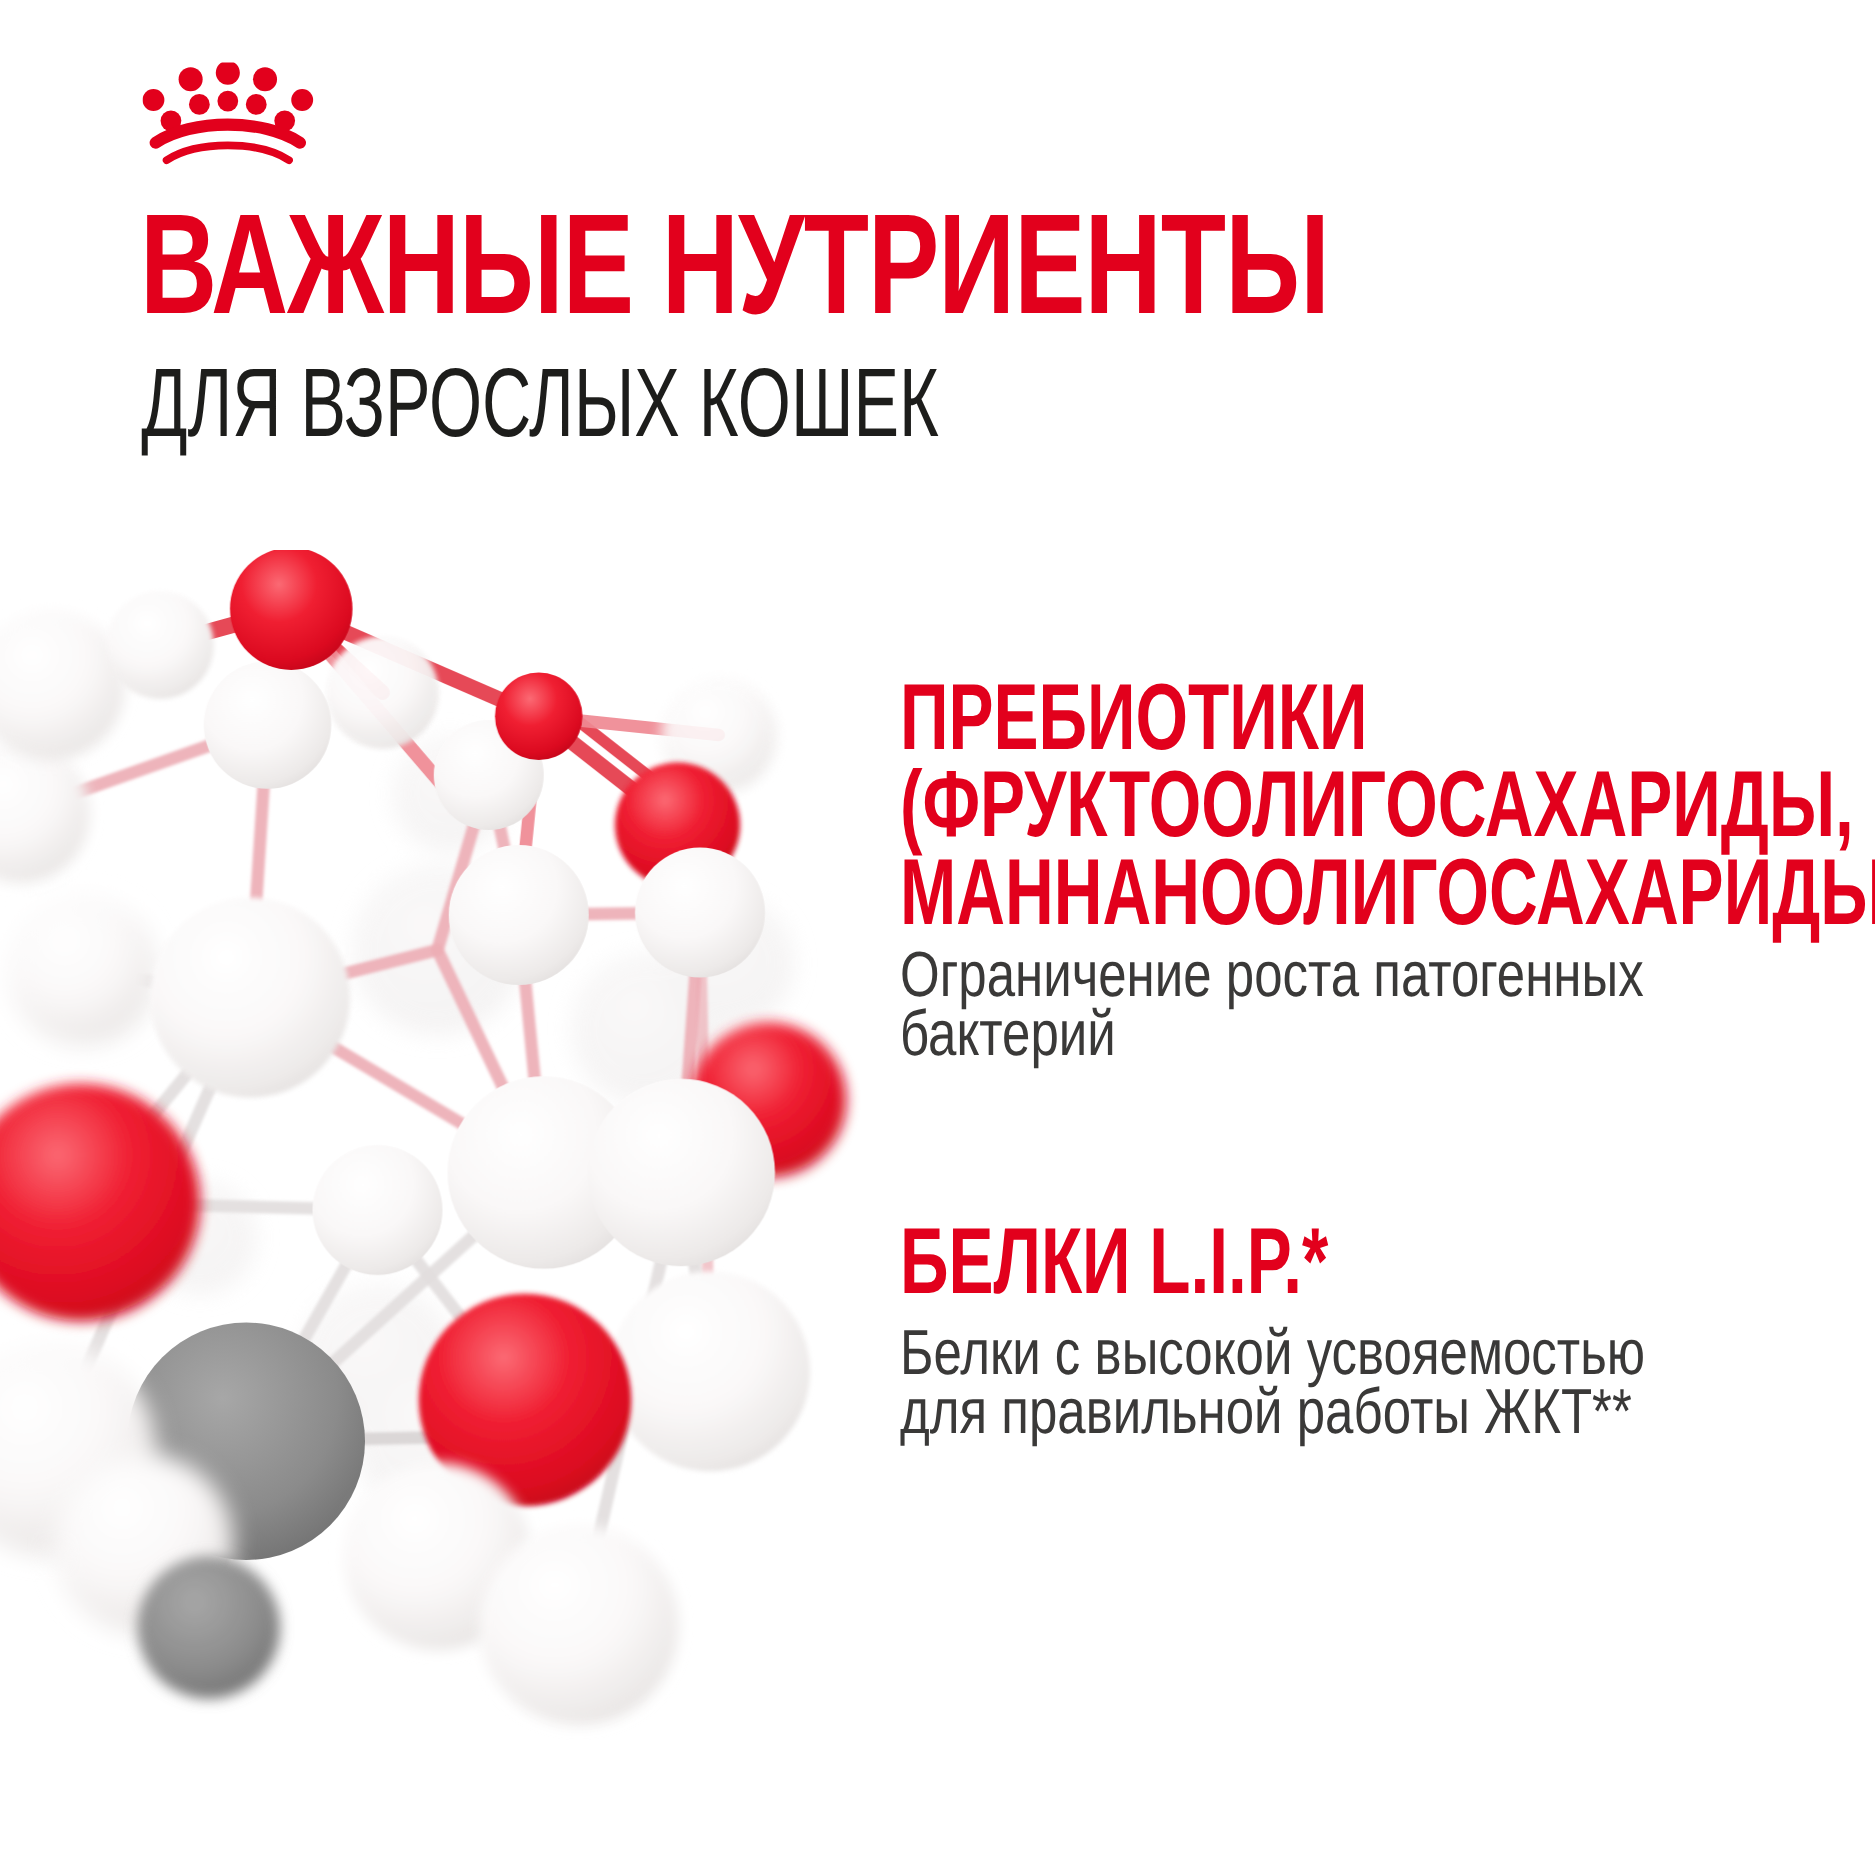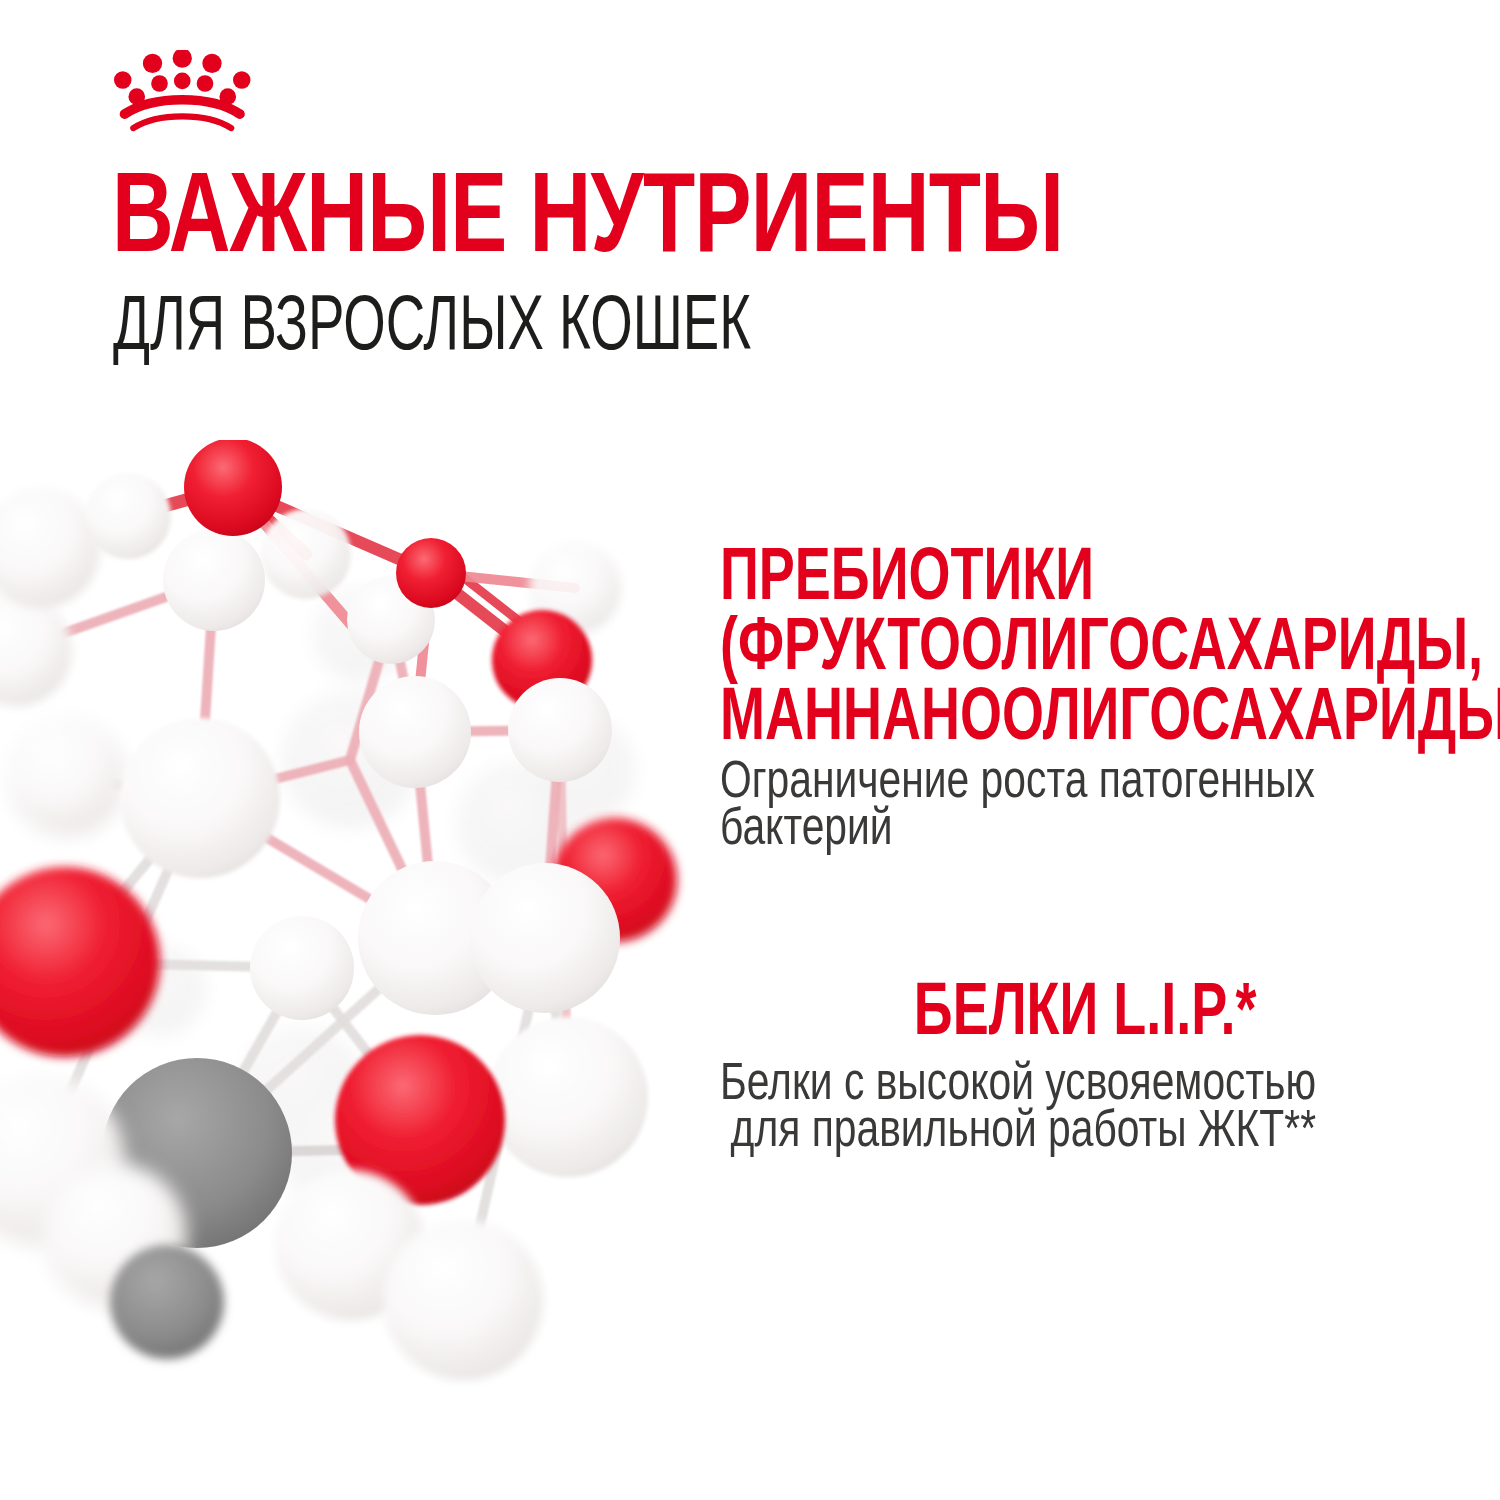--- a/index.html
+++ b/index.html
@@ -26,21 +26,21 @@
     font-size:78px;line-height:87px;font-weight:400;
     color:var(--dark,#1d1d1b);
     transform:scaleX(.70);
     letter-spacing:0;
   }
 
   .molecule{position:absolute;left:0;top:440px;width:700px;height:960px;}
 
   .sec{position:absolute;left:720px;}
   .sec1{top:538px;}
-  .sec2{top:973px;text-align:right;}
+  .sec2{top:973px;}
   .sec-heading{
     font-size:75px;line-height:70px;font-weight:700;
     color:var(--red,#e2001c);
     transform:scaleX(.72);
   }
   .sec-body{
     font-size:51px;line-height:47px;font-weight:400;
     color:var(--body,#3a3938);
     transform:scaleX(.80);
   }

